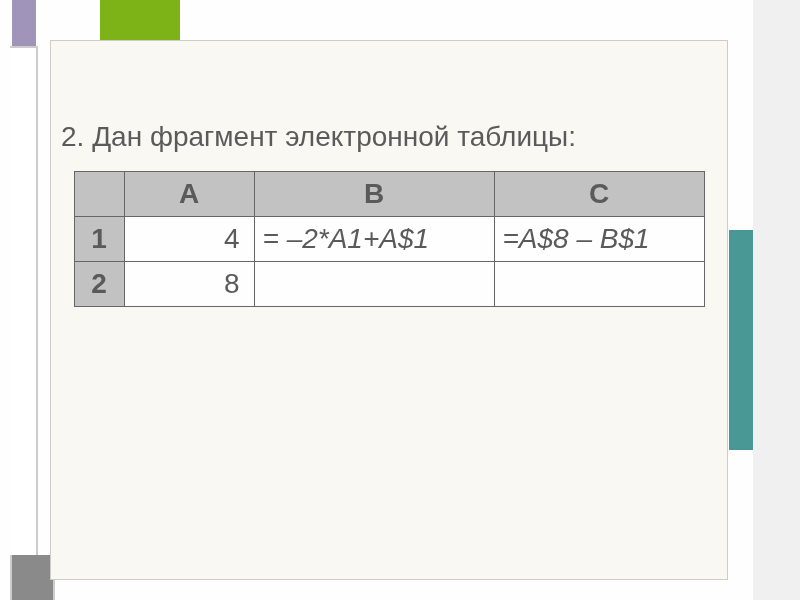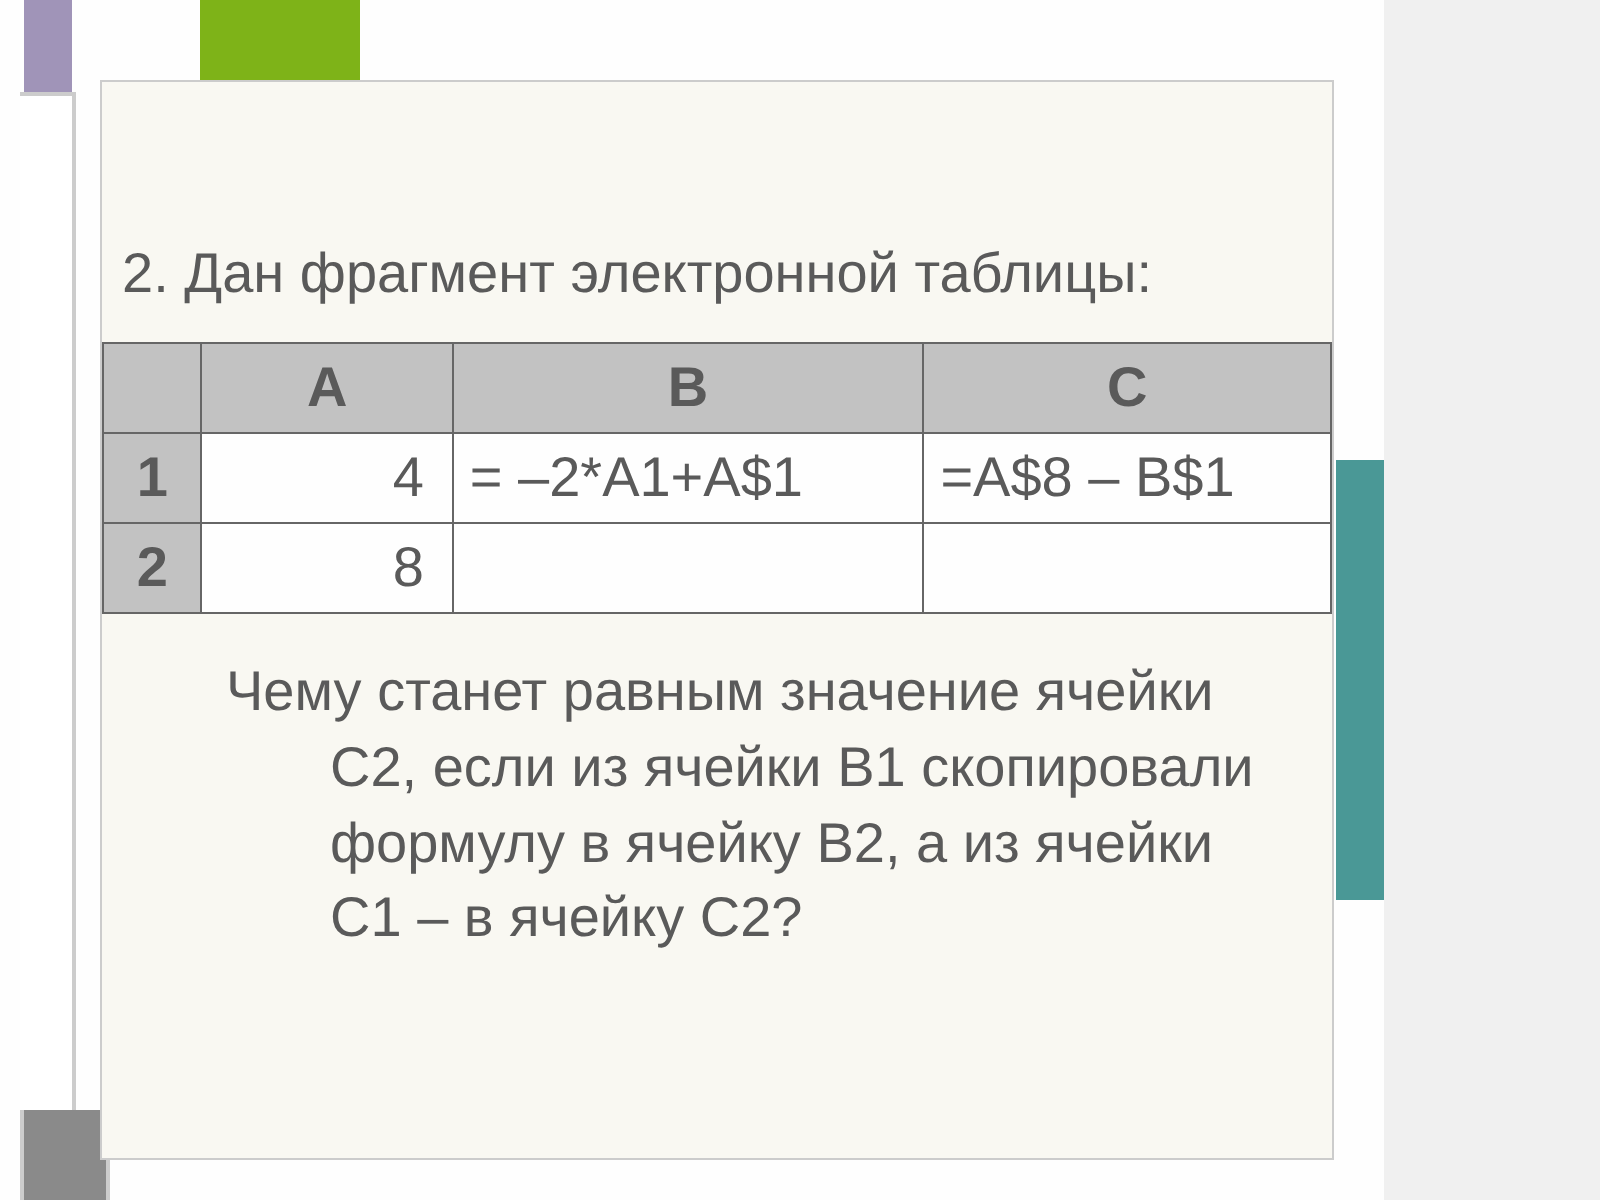--- a/index.html
+++ b/index.html
@@ -8,21 +8,21 @@
       height: 600px;
       font-family: Arial, sans-serif;
       background: #f0f0f0;
       position: relative;
       overflow: hidden;
     }
     .outer-frame {
       position: absolute;
       top: 0;
       left: 0;
-      width: 692px;
+      width: 753px;
       height: 600px;
       background: #fefefe;
     }
     .deco-green-block {
       position: absolute;
       top: 0;
       left: 100px;
       width: 80px;
       height: 40px;
       background: #7eb318;
@@ -97,20 +97,21 @@
       background: #c2c2c2;
       font-weight: bold;
     }
     .spreadsheet-table td.value-right {
       text-align: right;
       padding-right: 14px;
     }
     .spreadsheet-table td.value-left {
       text-align: left;
       padding-left: 8px;
+      font-style: italic;
     }
     .col-corner { width: 50px; }
     .col-a { width: 130px; }
     .col-b { width: 240px; }
     .col-c { width: 210px; }
     .question-text {
       font-size: 28px;
       color: #5a5a5a;
       margin: 0 20px 0 10px;
       line-height: 1.35;
@@ -148,16 +149,15 @@
       </tr>
       <tr>
         <th>2</th>
         <td class="value-right">8 </td>
         <td></td>
         <td></td>
       </tr>
     </tbody>
       </table>
 
-    <div class="question-text">Чему станет равным значение ячейки С2, если из ячейки B1 скопировали формулу в ячейку B2, а из ячейки C1 – в ячейку С2?</div>
 
   </div>
 </div>
 
 </body></html>

